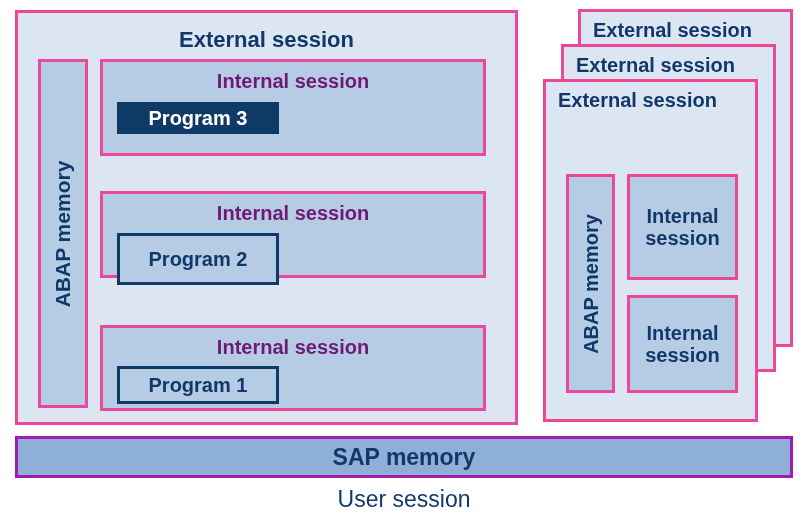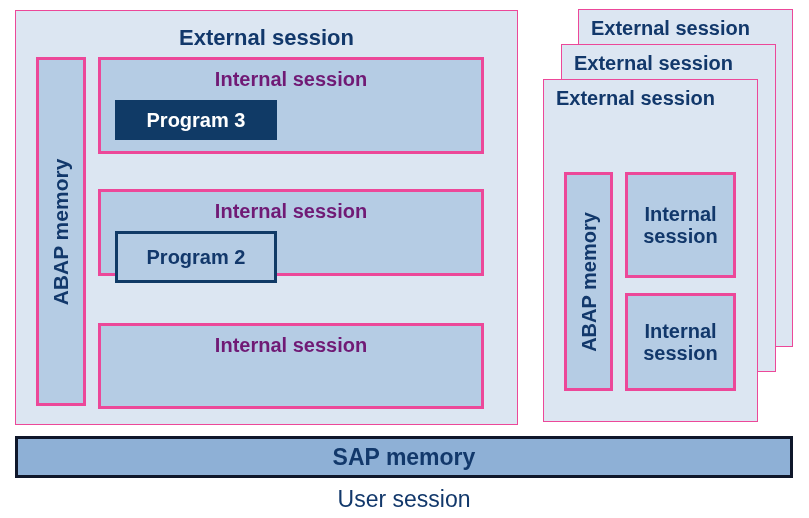--- a/index.html
+++ b/index.html
@@ -19,21 +19,21 @@
     position: absolute;
     left: 0; top: 0;
     width: 809px;
     height: 518px;
   }
 
   
   .box {
     position: absolute;
     box-sizing: border-box;
-    border: 1px solid #ec4899;
+    border: 3px solid #ec4899;
     color: #12386b;
     font-weight: bold;
   }
 
   .ext-session {
     background: #dce6f2;
   }
 
   .int-session {
     background: #b5cce4;
@@ -52,21 +52,21 @@
     color: #12386b;
   }
 
   .prog-box.active {
     background: #103a66;
     color: #ffffff;
   }
 
   .sap-bar {
     background: #8eb0d6;
-    border: 3px solid #0f172a;
+    border: 3px solid #a21caf;
   }
 
   
   .title-center {
     position: absolute;
     left: 0;
     right: 0;
     text-align: center;
   }
 
@@ -130,21 +130,21 @@
     top: 8px;
     text-align: center;
     font-size: 20px;
     font-weight: bold;
     color: #701a75;
   }
 
   #prog3 {
     position: absolute;
     left: 14px; top: 40px;
-    width: 162px; height: 40px;
+    width: 162px; height: 32px;
     font-size: 20px;
   }
   #prog2 {
     position: absolute;
     left: 14px; top: 39px;
     width: 162px; height: 52px;
     font-size: 20px;
   }
   #prog1 {
     position: absolute;
@@ -274,20 +274,23 @@
 
     <div class="box int-session" id="left-int-2">
       <div class="int-title">Internal session</div>
       <div class="prog-box" id="prog2">
         <div class="prog-text">Program 2</div>
       </div>
     </div>
 
     <div class="box int-session" id="left-int-3">
       <div class="int-title">Internal session</div>
+      <div class="prog-box" id="prog1">
+        <div class="prog-text">Program 1</div>
+      </div>
     </div>
   </div>
 
   <div class="box sap-bar" id="sap-memory">
     <div id="sap-memory-text">SAP memory</div>
   </div>
 
   <div id="user-session">User session</div>
 
 </div>

